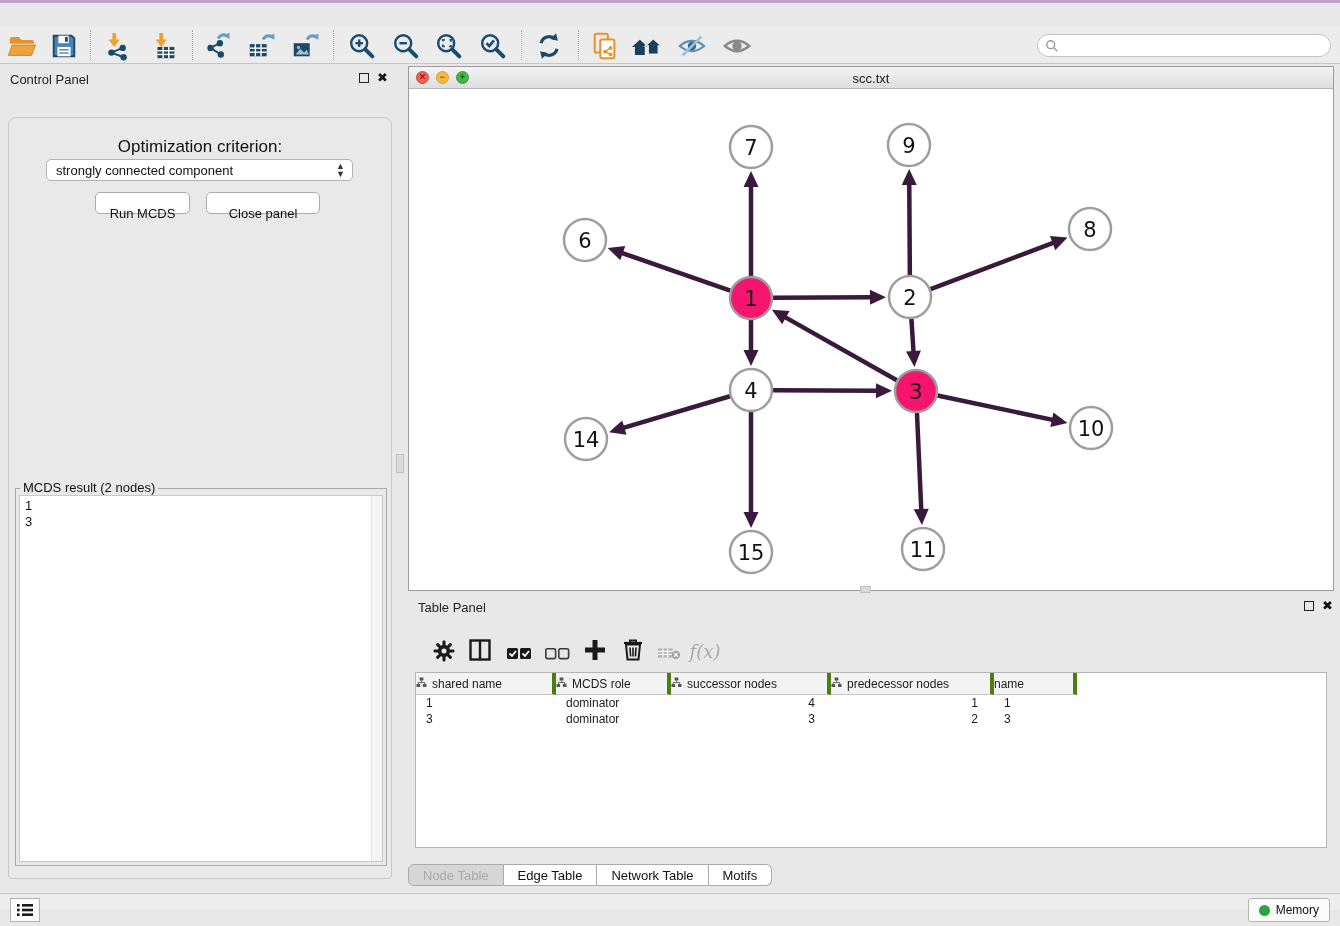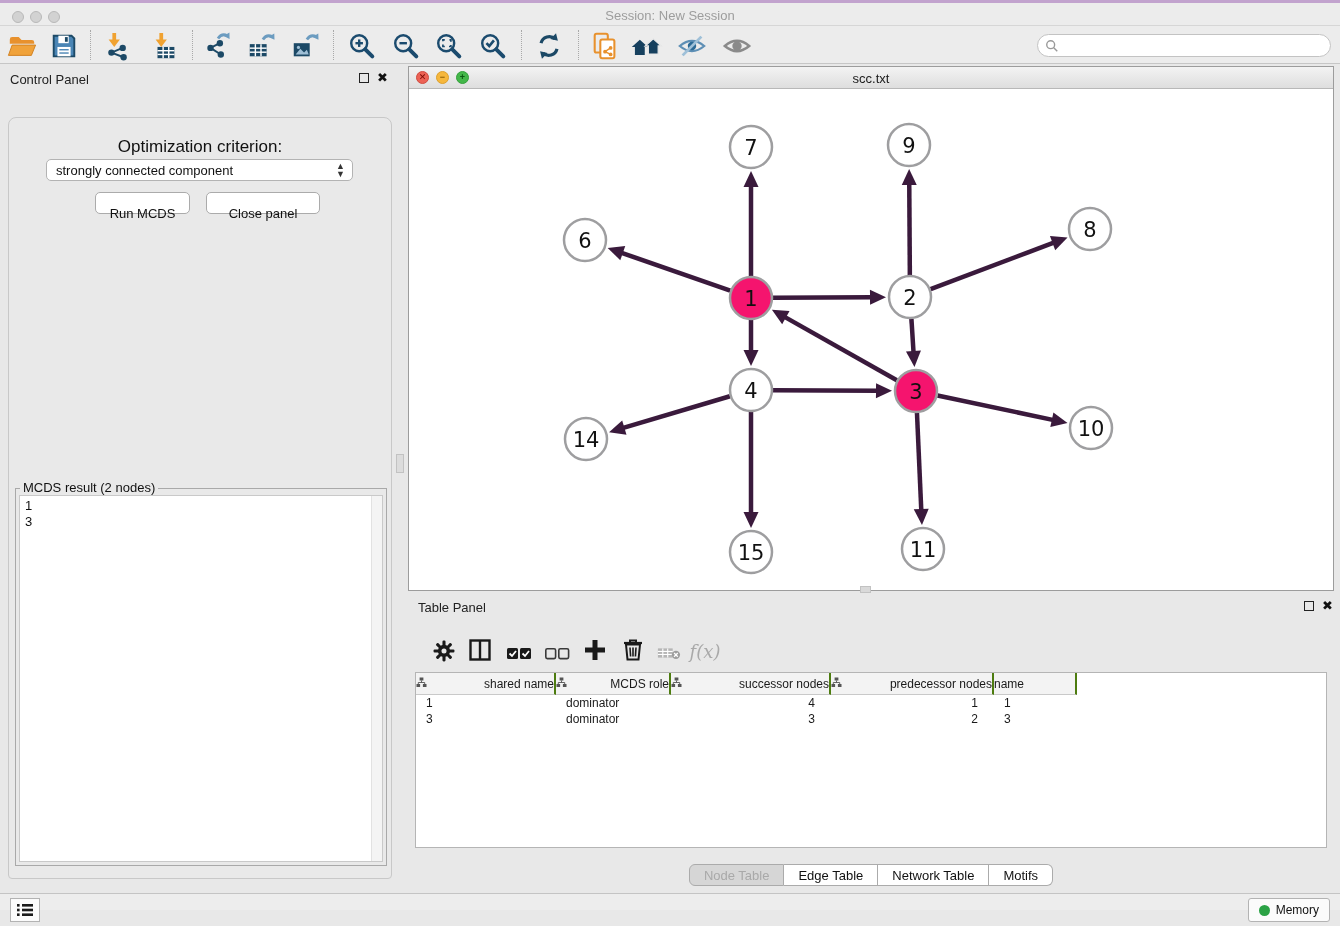--- a/index.html
+++ b/index.html
@@ -81,26 +81,26 @@
   #table-panel { position:absolute; left:408px; top:591px; width:926px; height:302px; }
   #tp-title { position:absolute; left:10px; top:9px; font-size:13px; color:#222; }
   #tp-toolbar { position:absolute; left:8px; top:33px; width:910px; height:42px; }
   .tp-icon { position:absolute; top:4px; width:34px; height:34px; display:flex;
     align-items:flex-end; justify-content:center; }
   .fx-label { font-family:"DejaVu Serif","Liberation Serif",serif; font-style:italic;
     font-size:18px; color:#a9a9a9; }
   #node-table { position:absolute; left:7px; top:81px; width:912px; height:176px;
     background:#fff; border:1px solid #b5b5b5; }
   #thead-row { display:flex; height:22px; }
-  .th-cell { background:#f3f3f3; border-right:2px solid #4d7c0f; border-bottom:1px solid #c9c9c9;
-    display:flex; align-items:center; justify-content:space-between; gap:5px;
+  .th-cell { background:#f3f3f3; border-right:4px solid #4d7c0f; border-bottom:1px solid #c9c9c9;
+    display:flex; align-items:center; justify-content:flex-start; gap:5px;
     font-size:12px; color:#1a1a1a; }
   .tr-row { display:flex; height:16px; }
   .td-cell { font-size:12px; color:#1a1a1a; line-height:16px; }
-  #table-tabs { position:absolute; left:0; top:273px; width:926px; display:flex; justify-content:center; }
+  #table-tabs { position:absolute; left:0; top:273px; width:926px; display:flex; }
   #table-tabs .tab { padding:3px 14px 0; height:22px; }
   #table-tabs .tab.first { border-radius:6px 0 0 6px; }
   #table-tabs .tab.last { border-radius:0 6px 6px 0; }
   #table-tabs .tab.sel-gray { background:#d6d6d6; color:#a9a9a9; border-radius:6px 0 0 6px; }
 
   
   #status-bar { position:absolute; left:0; top:893px; width:1340px; height:17px;
     background:#ededed; border-top:1px solid #c4c4c4; }
   #list-btn { position:absolute; left:10px; top:4px; width:30px; height:24px; background:#fbfbfb;
     border:1px solid #b3b3b3; display:flex; align-items:center; justify-content:center; }
@@ -109,26 +109,20 @@
     padding:0 10px; gap:6px; font-size:12px; color:#111; }
   #memory-dot { width:11px; height:11px; border-radius:50%; background:#2ba245; }
 </style>
 </head>
 <body>
 
 <div id="app">
 
   <div id="top-strip"></div>
 
-  <div id="titlebar">
-    <span class="tl-dot" style="left:12px"></span>
-    <span class="tl-dot" style="left:30px"></span>
-    <span class="tl-dot" style="left:48px"></span>
-    <div id="win-title">Session: New Session</div>
-  </div>
 
   <div id="toolbar">
     <span class="tb-icon" style="left:5px">
       <svg width="30" height="30" viewBox="0 0 32 32">
           <path d="M3 9 q0-2.5 2.5-2.5 h7 l3 3 h11 q2.5 0 2.5 2.5 v1.5 H3 z" fill="#e8912d"></path>
           <path d="M5.5 15 h25 l-4.5 11 H1.5 z" fill="#f0a23a" stroke="#d07f1f" stroke-width="1"></path>
         </svg>
     </span>
     <span class="tb-icon" style="left:47px">
       <svg width="30" height="30" viewBox="0 0 32 32">

